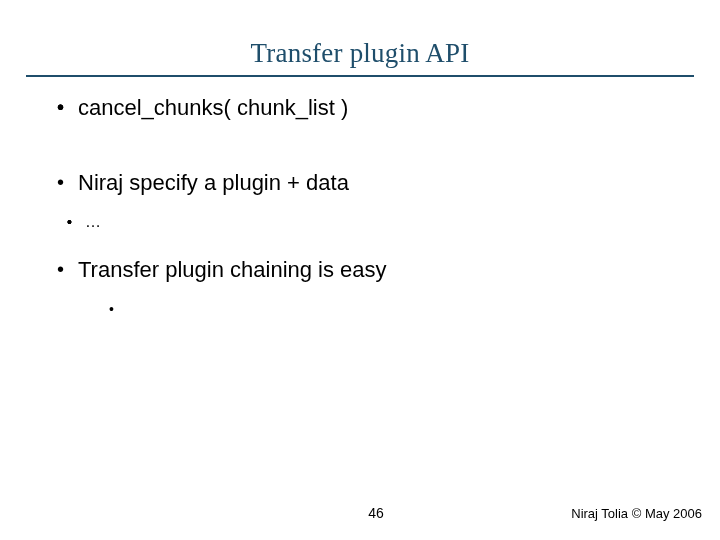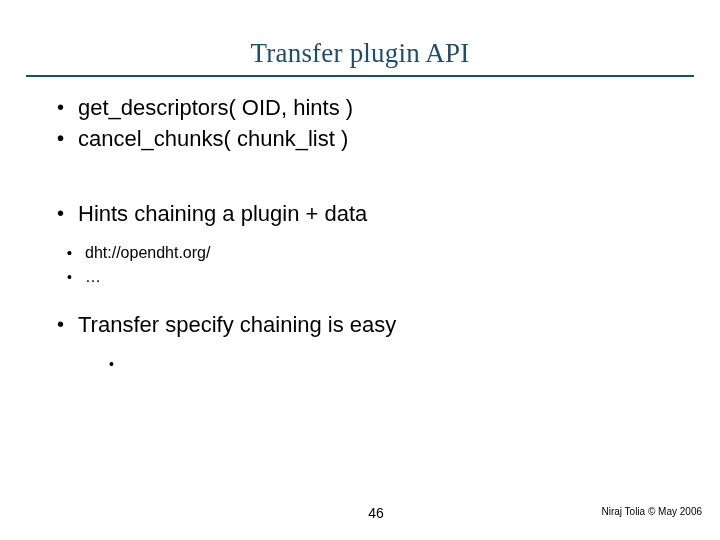--- a/index.html
+++ b/index.html
@@ -97,79 +97,77 @@
     top: 505px;
     width: 720px;
     text-align: center;
     font-size: 14px;
     color: #000000;
   }
   .footer-credit {
     position: absolute;
     right: 18px;
     top: 506px;
-    font-size: 10px;
+    font-size: 13px;
     color: #000000;
   }
 </style>
 </head>
 <body>
 
 <div class="slide">
 
   <div class="slide-title">Transfer plugin API</div>
   <div class="title-rule"></div>
 
   <div class="body-block">
 
     <ul class="lvl1">
       <li>
         <span class="bullet">•</span>
-        <span>get_descriptors( OID, hints )</span>
       </li>
       <li>
         <span class="bullet">•</span>
       </li>
       <li>
         <span class="bullet">•</span>
         <span>cancel_chunks( chunk_list )</span>
       </li>
     </ul>
 
     <div class="gap-lg"></div>
 
     <ul class="lvl1">
       <li>
         <span class="bullet">•</span>
-        <span>Hints chaining a plugin + data</span>
+        <span>Niraj specify a plugin + data</span>
       </li>
     </ul>
 
     <div class="gap-sm"></div>
 
     <ul class="lvl2">
       <li>
         <span class="bullet">•</span>
       </li>
       <li>
         <span class="bullet">•</span>
-        <span>dht://opendht.org/</span>
       </li>
       <li>
         <span class="bullet">•</span>
         <span>…</span>
       </li>
     </ul>
 
     <div class="gap-md"></div>
 
     <ul class="lvl1">
       <li>
         <span class="bullet">•</span>
-        <span>Transfer specify chaining is easy</span>
+        <span>Transfer plugin chaining is easy</span>
       </li>
     </ul>
 
     <div class="gap-sm"></div>
 
     <ul class="lvl2" style="padding-left:42px">
       <li>
         <span class="bullet">•</span>
       </li>
     </ul>

